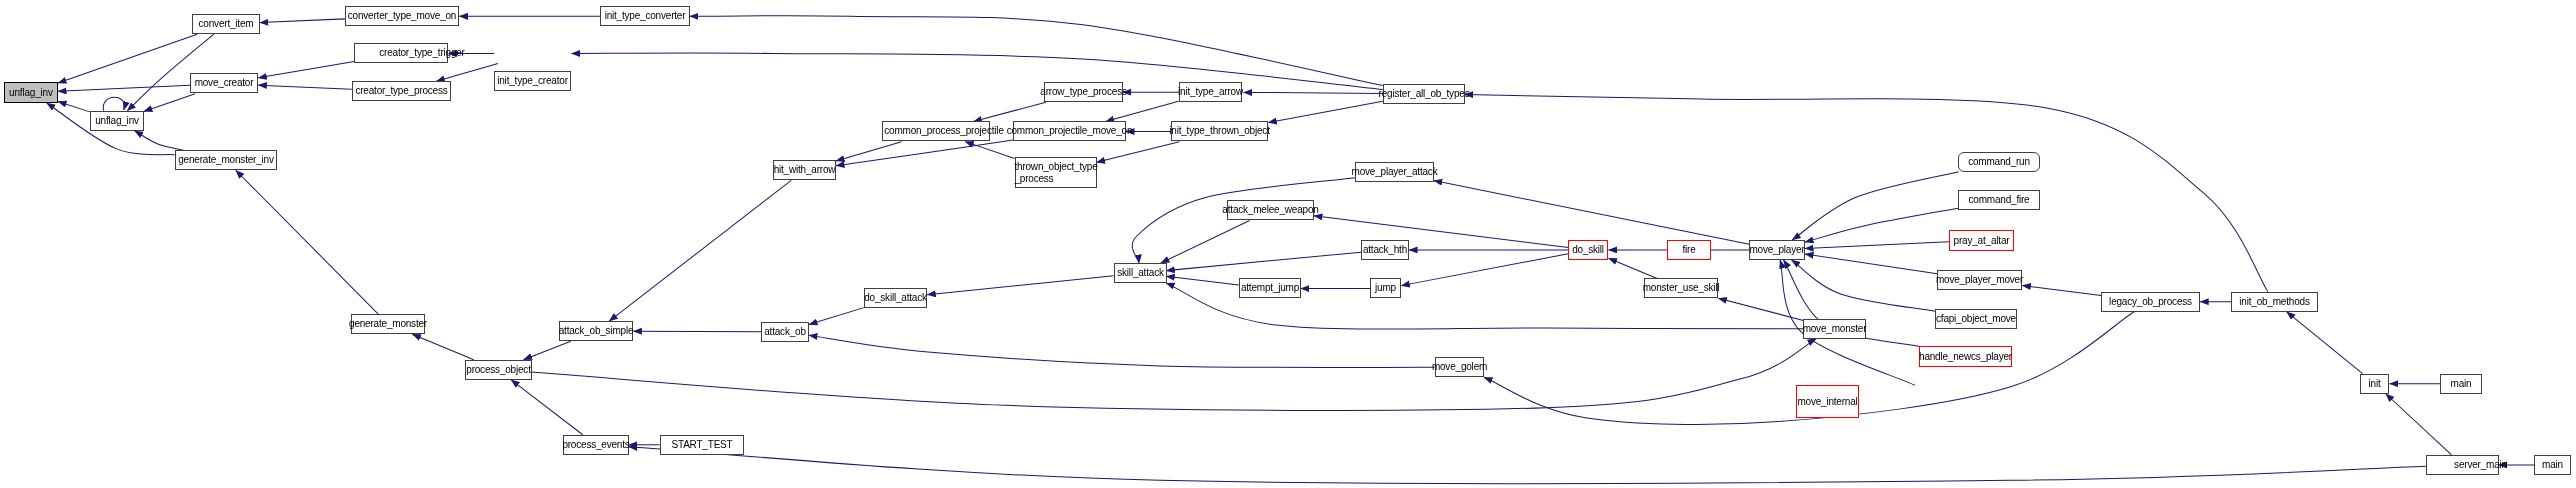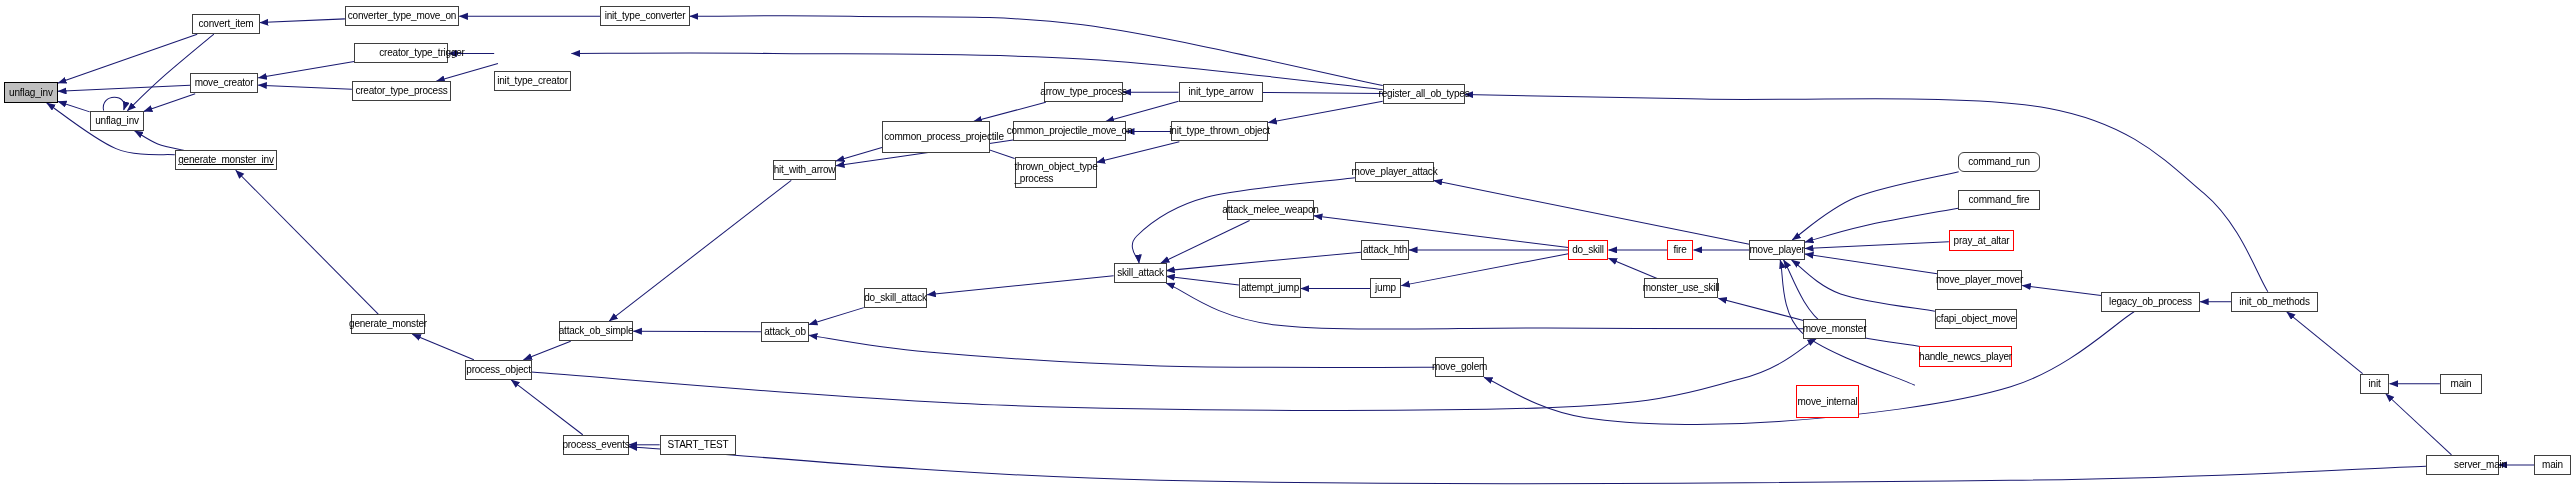--- a/index.html
+++ b/index.html
@@ -92,50 +92,50 @@
         <path d="M3155,496 L3090,496" class="edge" marker-end="url(#arrowhead)"></path>
         <path d="M3170.0095238095237,588 L3084.9904761904763,509" class="edge" marker-end="url(#arrowhead)"></path>
         <path d="M3277,601 L3231,601" class="edge" marker-end="url(#arrowhead)"></path>
       </g>
   </svg>
   <div id="node-group">
       <div class="node main" style="left: 3.9px; top: 82px; width: 54px; height: 21px;">unflag_inv</div>
       <div class="node" style="left: 90px; top: 111px; width: 54px; height: 20px;">unflag_inv</div>
       <div class="node" style="left: 192px; top: 14px; width: 68px; height: 20px;">convert_item</div>
       <div class="node" style="left: 190px; top: 73px; width: 68px; height: 20px;">move_creator</div>
-      <div class="node" style="left: 175px; top: 150px; width: 102px; height: 20px; text-decoration: underline;">generate_monster_inv</div>
+      <div class="node" style="left: 175px; top: 150px; width: 102px; height: 20px;">generate_monster_inv</div>
       <div class="node" style="left: 345px; top: 6.2px; width: 114px; height: 20px;">converter_type_move_on</div>
       <div class="node" style="left: 600px; top: 6.2px; width: 90px; height: 20px;">init_type_converter</div>
       <div class="node" style="left: 354px; top: 43px; width: 94px; height: 20px; padding-left: 42px;">creator_type_trigger</div>
       <div class="node" style="left: 494px; top: 43px; width: 77px; height: 20px; margin-top: 28px;">init_type_creator</div>
       <div class="node" style="left: 352px; top: 81px; width: 99px; height: 20px;">creator_type_process</div>
       <div class="node" style="left: 351px; top: 314px; width: 74px; height: 20px;">generate_monster</div>
       <div class="node" style="left: 465px; top: 360px; width: 67px; height: 20px;">process_object</div>
       <div class="node" style="left: 559px; top: 321px; width: 74px; height: 20px;">attack_ob_simple</div>
       <div class="node" style="left: 563px; top: 435px; width: 66px; height: 20px;">process_events</div>
-      <div class="node" style="left: 660px; top: 435px; width: 76px; height: 20px;">START_TEST</div>
+      <div class="node" style="left: 660px; top: 435px; width: 84px; height: 20px;">START_TEST</div>
       <div class="node" style="left: 761px; top: 322px; width: 48px; height: 20px;">attack_ob</div>
       <div class="node" style="left: 864px; top: 288px; width: 63px; height: 20px;">do_skill_attack</div>
       <div class="node" style="left: 773px; top: 160px; width: 63px; height: 20px;">hit_with_arrow</div>
-      <div class="node" style="left: 882px; top: 121px; width: 108px; height: 32px; padding-left: 16px;">common_process_projectile</div>
+      <div class="node" style="left: 882px; top: 121px; width: 108px; height: 20px; padding-left: 16px;">common_process_projectile</div>
       <div class="node" style="left: 1013px; top: 121px; width: 113px; height: 20px;">common_projectile_move_on</div>
       <div class="node" style="left: 1015px; top: 157px; width: 82px; height: 31px;">thrown_object_type
 _process</div>
       <div class="node" style="left: 1044px; top: 82px; width: 79px; height: 20px;">arrow_type_process</div>
-      <div class="node" style="left: 1179px; top: 82px; width: 84px; height: 20px;">init_type_arrow</div>
+      <div class="node" style="left: 1179px; top: 82px; width: 63px; height: 20px;">init_type_arrow</div>
       <div class="node" style="left: 1171px; top: 121px; width: 97px; height: 20px;">init_type_thrown_object</div>
       <div class="node" style="left: 1383px; top: 84px; width: 82px; height: 20px;">register_all_ob_types</div>
       <div class="node" style="left: 1355px; top: 162px; width: 79px; height: 20px;">move_player_attack</div>
       <div class="node" style="left: 1114px; top: 263px; width: 53px; height: 20px;">skill_attack</div>
       <div class="node" style="left: 1227px; top: 200px; width: 87px; height: 20px;">attack_melee_weapon</div>
       <div class="node" style="left: 1361px; top: 240px; width: 48px; height: 20px;">attack_hth</div>
       <div class="node" style="left: 1239px; top: 278px; width: 62px; height: 20px;">attempt_jump</div>
       <div class="node" style="left: 1370px; top: 278px; width: 31px; height: 20px;">jump</div>
       <div class="node red" style="left: 1568px; top: 240px; width: 40px; height: 20px;">do_skill</div>
-      <div class="node red" style="left: 1667px; top: 240px; width: 26px; height: 20px;">fire</div>
+      <div class="node red" style="left: 1667px; top: 240px; width: 44px; height: 20px;">fire</div>
       <div class="node" style="left: 1749px; top: 240px; width: 56px; height: 20px;">move_player</div>
       <div class="node" style="left: 1644px; top: 278px; width: 74px; height: 20px;">monster_use_skill</div>
       <div class="node" style="left: 1803px; top: 319px; width: 63px; height: 20px;">move_monster</div>
       <div class="node" style="left: 1435px; top: 357px; width: 49px; height: 20px;">move_golem</div>
       <div class="node" style="left: 1958px; top: 152px; width: 82px; height: 20px; border-radius: 6px;">command_run</div>
       <div class="node" style="left: 1958px; top: 190px; width: 82px; height: 20px;">command_fire</div>
       <div class="node red" style="left: 1949px; top: 230px; width: 65px; height: 21px;">pray_at_altar</div>
       <div class="node" style="left: 1937px; top: 270px; width: 85px; height: 20px;">move_player_mover</div>
       <div class="node" style="left: 1935px; top: 309px; width: 82px; height: 20px;">cfapi_object_move</div>
       <div class="node red" style="left: 1919px; top: 346px; width: 93px; height: 21px;">handle_newcs_player</div>

